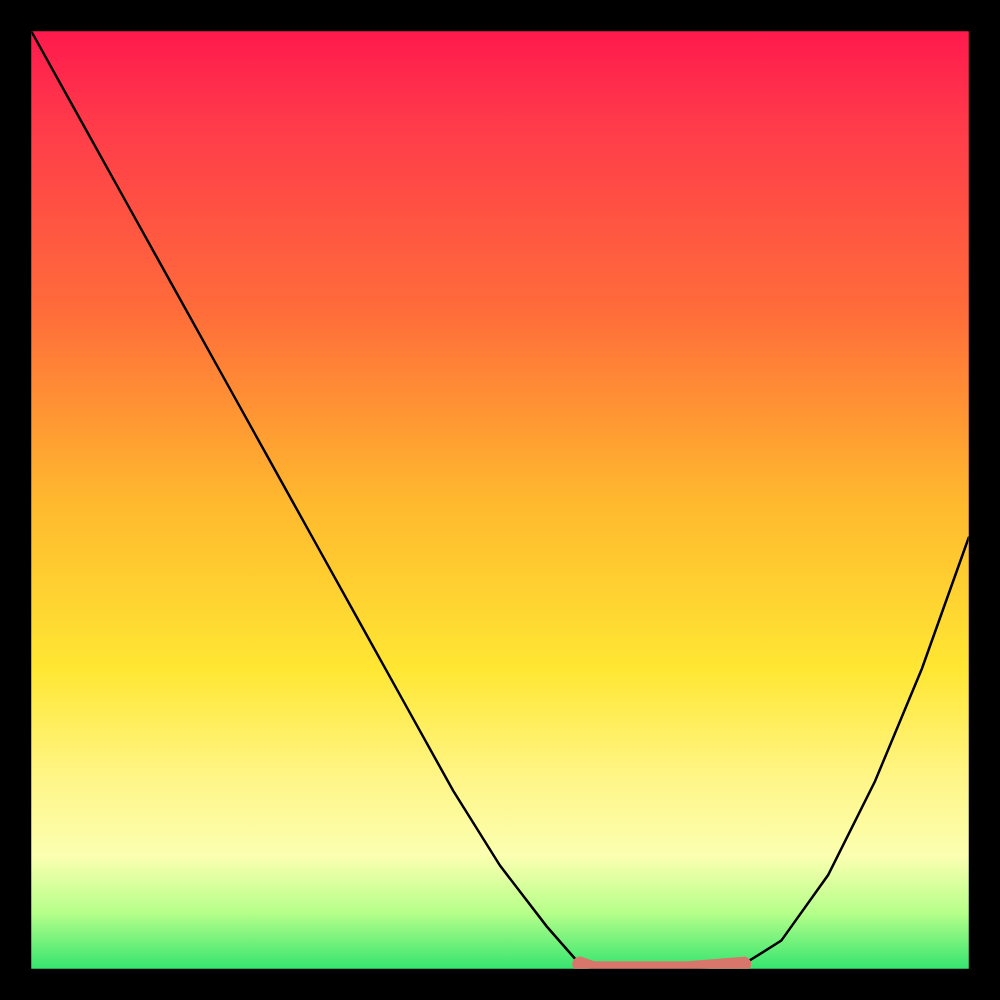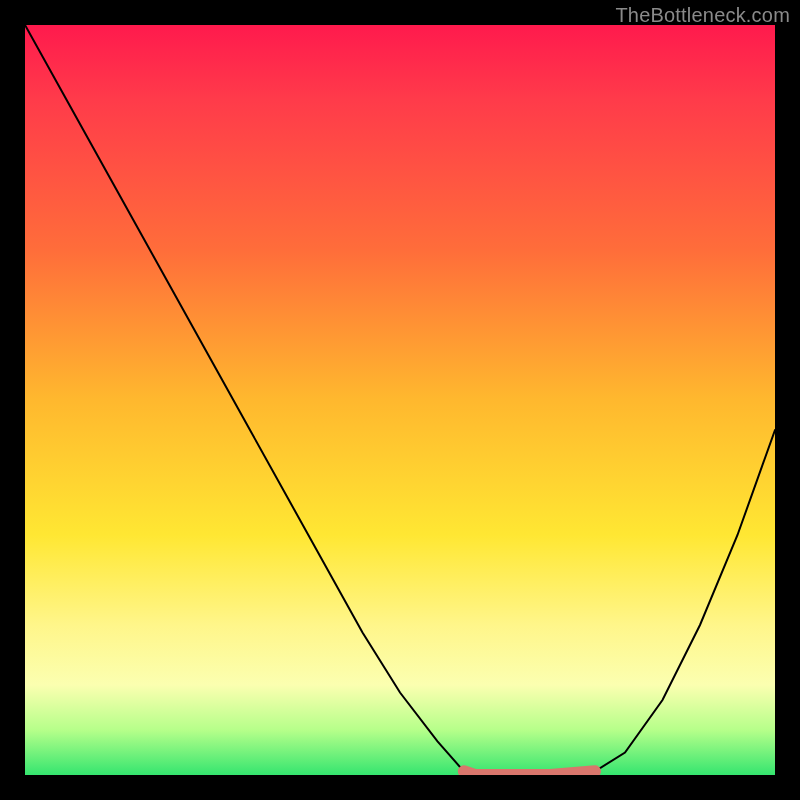--- a/index.html
+++ b/index.html
@@ -54,21 +54,20 @@
     position: absolute;
     inset: 0;
     width: 100%;
     height: 100%;
   }
 </style>
 </head>
 <body>
 
 <div class="frame">
-  <div class="watermark">TheBottleneck.com</div>
 
   <div class="plot">
     <div class="gradient"></div>
 
     <svg class="curve" viewBox="0 0 750 750" preserveAspectRatio="none">
       <path id="curve-path" fill="none" stroke-width="2" stroke-linecap="round" stroke="#000000" d="M0.0 0.0 L37.5 67.5 L75.0 135.0 L112.5 202.5 L150.0 270.0 L187.5 337.5 L225.0 405.0 L262.5 472.5 L300.0 540.0 L337.5 607.5 L375.0 667.5 L412.5 716.3 L438.8 746.3 L450.0 750.0 L480.0 750.0 L525.0 750.0 L570.0 746.3 L600.0 727.5 L637.5 675.0 L675.0 600.0 L712.5 510.0 L750.0 405.0"></path>
       <path id="highlight-path" fill="none" stroke-width="12" stroke-linecap="round" stroke-linejoin="round" stroke="#d9766c" d="M438.8 746.3 L450.0 750.0 L480.0 750.0 L525.0 750.0 L570.0 746.3"></path>
     </svg>
   </div>
 </div>

